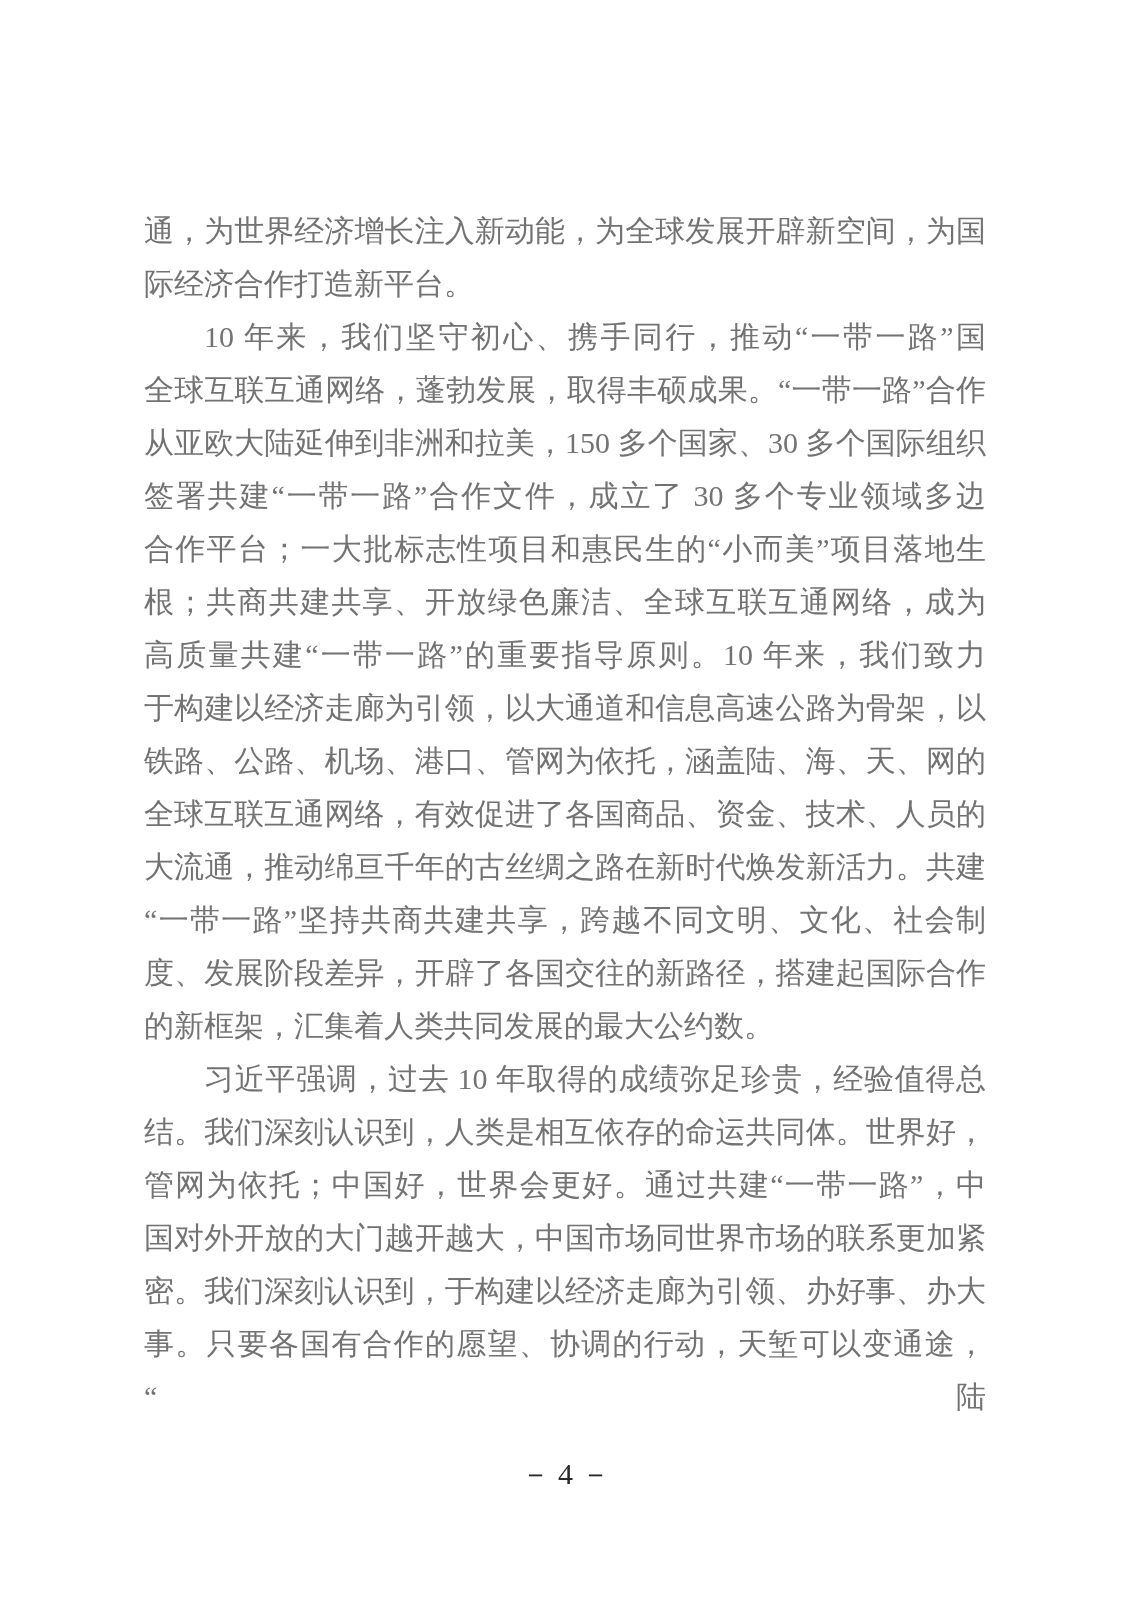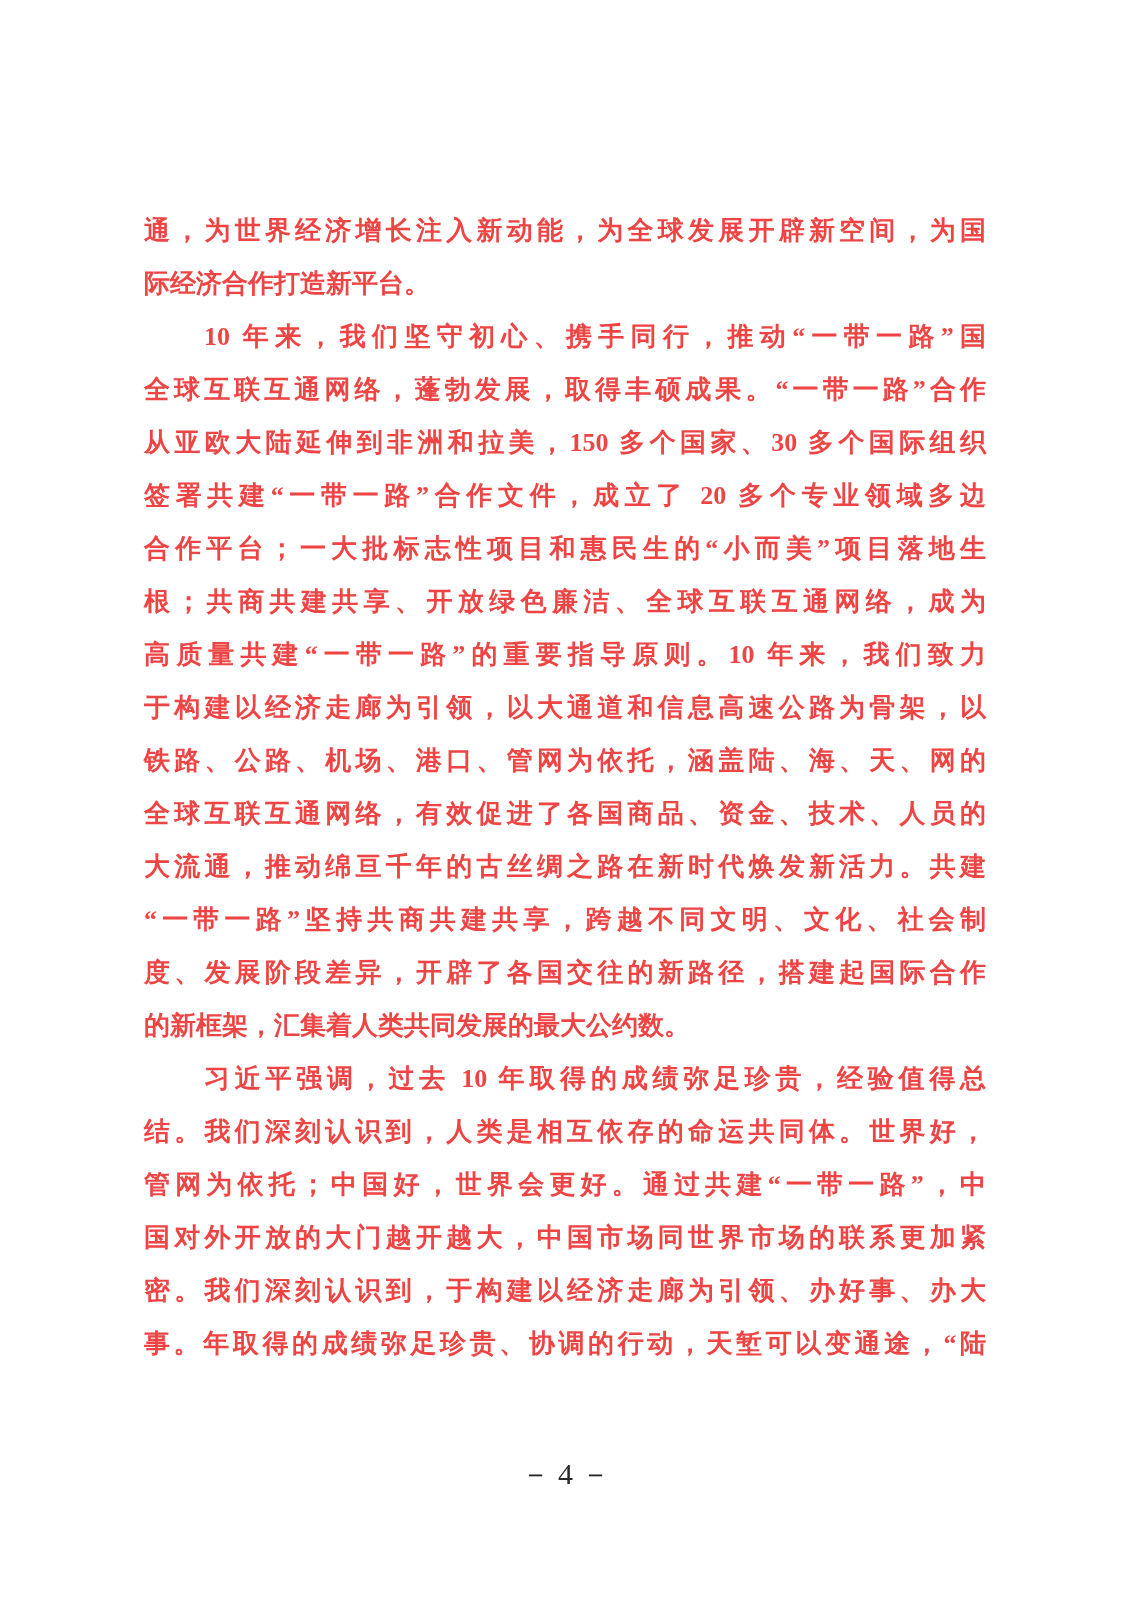--- a/index.html
+++ b/index.html
@@ -16,27 +16,27 @@
     font-family: "Liberation Serif", "DejaVu Serif", serif;
     color: #1e1e1e;
   }
   .textblock {
     position: absolute;
     left: 144px;
     top: 204px;
     width: 842px;
   }
   .ln {
-    font-size: 26px;
+    font-size: 30px;
     line-height: 53px;
     height: 53px;
-    font-weight: 700;
+    font-weight: 400;
     letter-spacing: 0;
     text-justify: inter-character;
-    color: #ef4444;
+    color: #737373;
     white-space: normal;
   }
   
   .ln.j {
     text-align: justify;
     text-align-last: justify;
   }
   
   .ln.end {
     text-align: center;
@@ -61,36 +61,36 @@
 <body>
 
 <div class="page">
 
   <div class="textblock">
     <div class="ln j">通，为世界经济增长注入新动能，为全球发展开辟新空间，为国</div>
     <div class="ln end">际经济合作打造新平台。</div>
     <div class="ln j ind">10 年来，我们坚守初心、携手同行，推动“一带一路”国</div>
     <div class="ln j">全球互联互通网络，蓬勃发展，取得丰硕成果。“一带一路”合作</div>
     <div class="ln j">从亚欧大陆延伸到非洲和拉美，150 多个国家、30 多个国际组织</div>
-    <div class="ln j">签署共建“一带一路”合作文件，成立了 20 多个专业领域多边</div>
+    <div class="ln j">签署共建“一带一路”合作文件，成立了 30 多个专业领域多边</div>
     <div class="ln j">合作平台；一大批标志性项目和惠民生的“小而美”项目落地生</div>
     <div class="ln j">根；共商共建共享、开放绿色廉洁、全球互联互通网络，成为</div>
     <div class="ln j">高质量共建“一带一路”的重要指导原则。10 年来，我们致力</div>
     <div class="ln j">于构建以经济走廊为引领，以大通道和信息高速公路为骨架，以</div>
     <div class="ln j">铁路、公路、机场、港口、管网为依托，涵盖陆、海、天、网的</div>
     <div class="ln j">全球互联互通网络，有效促进了各国商品、资金、技术、人员的</div>
     <div class="ln j">大流通，推动绵亘千年的古丝绸之路在新时代焕发新活力。共建</div>
     <div class="ln j">“一带一路”坚持共商共建共享，跨越不同文明、文化、社会制</div>
     <div class="ln j">度、发展阶段差异，开辟了各国交往的新路径，搭建起国际合作</div>
     <div class="ln end">的新框架，汇集着人类共同发展的最大公约数。</div>
     <div class="ln j ind">习近平强调，过去 10 年取得的成绩弥足珍贵，经验值得总</div>
     <div class="ln j">结。我们深刻认识到，人类是相互依存的命运共同体。世界好，</div>
     <div class="ln j">管网为依托；中国好，世界会更好。通过共建“一带一路”，中</div>
     <div class="ln j">国对外开放的大门越开越大，中国市场同世界市场的联系更加紧</div>
     <div class="ln j">密。我们深刻认识到，于构建以经济走廊为引领、办好事、办大</div>
-    <div class="ln j">事。年取得的成绩弥足珍贵、协调的行动，天堑可以变通途，“陆</div>
+    <div class="ln j">事。只要各国有合作的愿望、协调的行动，天堑可以变通途，“陆</div>
   </div>
 
   <div class="footer">
     <span>－ 4 －</span>
   </div>
 
 </div>
 
 </body></html>

